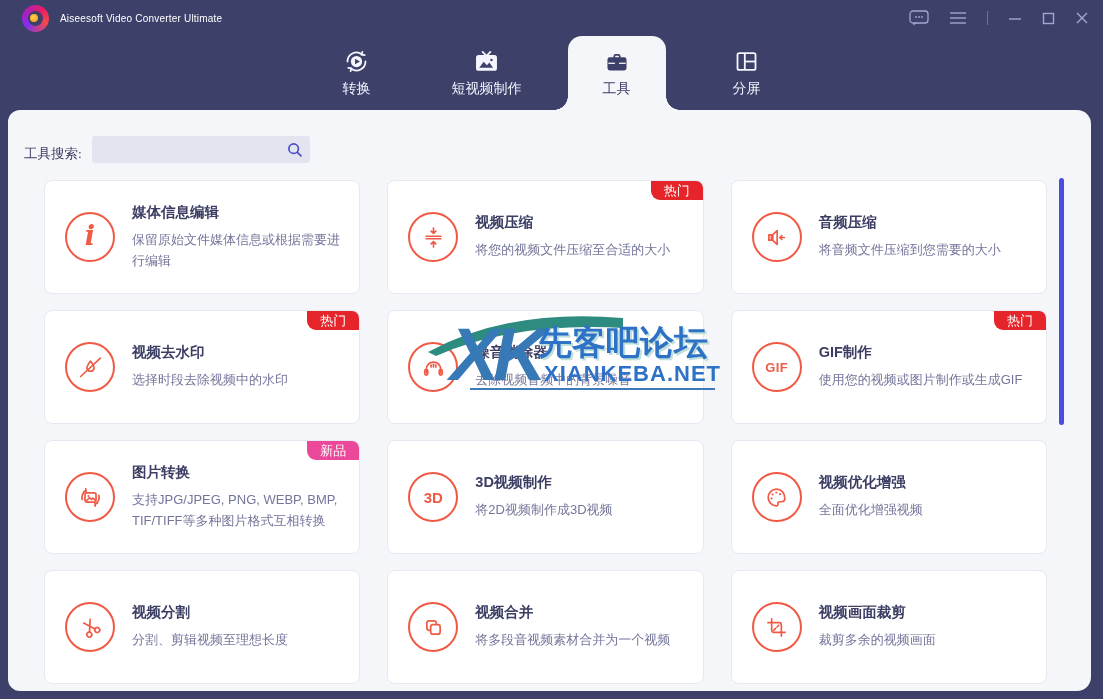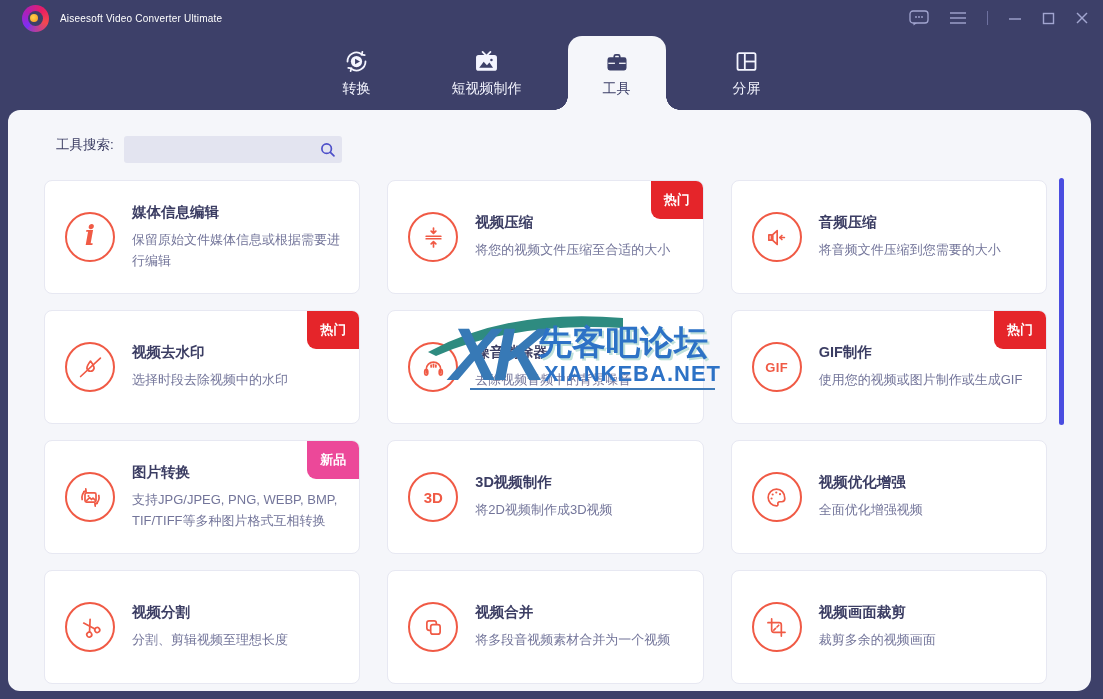--- a/index.html
+++ b/index.html
@@ -25,33 +25,33 @@
   .tabs{position:absolute;top:0;left:0;right:0;height:110px;display:flex;justify-content:center;align-items:flex-end;pointer-events:none;}
   .tab{pointer-events:auto;width:98px;height:74px;margin:0 16px;display:flex;flex-direction:column;align-items:center;justify-content:center;gap:5px;color:#f4f5ff;position:relative;}
   .tab .ticon{height:27px;display:flex;align-items:flex-end;}
   .tab .tlabel{font-size:14px;}
   .tab.active{background:#f5f6fa;border-radius:14px 14px 0 0;color:#3d4069;}
   .tab.active::before,.tab.active::after{content:'';position:absolute;bottom:0;width:14px;height:14px;}
   .tab.active::before{left:-14px;background:radial-gradient(circle at 0 0,transparent 13.6px,#f5f6fa 14px);}
   .tab.active::after{right:-14px;background:radial-gradient(circle at 100% 0,transparent 13.6px,#f5f6fa 14px);}
   
   .content{position:absolute;top:110px;left:8px;right:12px;bottom:8px;background:#f5f6fa;border-radius:12px 14px 14px 12px;box-sizing:border-box;}
-  .search-row{display:flex;align-items:flex-start;margin:26px 0 0 48px;height:27px;}
+  .search-row{display:flex;align-items:flex-end;margin:26px 0 0 16px;height:27px;font-family:Liberation Serif, serif;}
   .search-label{font-size:13.5px;color:#3b3d63;margin-right:10px;}
   .search-box{width:218px;height:27px;background:#e3e4f0;border-radius:3px;display:flex;align-items:center;}
   .search-box input{flex:1;border:none;outline:none;background:transparent;height:100%;padding:0 4px 0 10px;font-size:13px;color:#3b3d63;font-family:inherit;}
   .search-btn{width:30px;display:flex;align-items:center;justify-content:center;cursor:pointer;}
   
   .grid{margin:17px 44px 0 36px;display:grid;grid-template-columns:repeat(3,1fr);column-gap:27px;row-gap:16px;}
   .card{background:#ffffff;border:1px solid #e7e8f2;border-radius:8px;height:114px;position:relative;display:flex;align-items:center;padding:0 18px 0 20px;box-sizing:border-box;cursor:pointer;}
   .icon-wrap{flex:none;width:46px;height:46px;border:2px solid #f05a45;border-radius:50%;display:flex;align-items:center;justify-content:center;color:#f05a45;margin-right:17px;overflow:hidden;}
   .card-text{min-width:0;}
   .card-title{font-size:14.5px;font-weight:bold;color:#3b3d63;margin-bottom:8px;}
   .card-desc{font-size:13px;color:#73759a;line-height:1.55;}
-  .badge{position:absolute;top:0;right:0;height:38px;padding:0 13px;display:flex;align-items:center;color:#fff;font-size:13px;border-radius:0 7px 0 9px;font-weight:bold;}
+  .badge{position:absolute;top:0;right:0;height:19px;padding:0 13px;display:flex;align-items:center;color:#fff;font-size:13px;border-radius:0 7px 0 9px;}
   .badge-hot{background:#e5252a;}
   .badge-new{background:#ec4899;}
   .tico{color:#f05a45;}
   
   .scroll-thumb{position:absolute;top:68px;right:27px;width:5px;height:247px;border-radius:3px;background:#4a4de0;cursor:pointer;}
   
   .watermark{position:absolute;left:410px;top:312px;width:330px;height:90px;z-index:50;pointer-events:none;}
   .wm-xk{position:absolute;left:40px;top:6px;font-size:74px;font-weight:bold;font-style:italic;color:#3779b6;line-height:1;letter-spacing:-6px;text-align:right;}
   .wm-swoosh{position:absolute;left:8px;top:-6px;}
   .wm-line1{position:absolute;left:128px;top:8px;font-size:34px;font-weight:bold;color:#2d72c6;text-shadow:2px 2px 0 #bfe0da;white-space:nowrap;}

